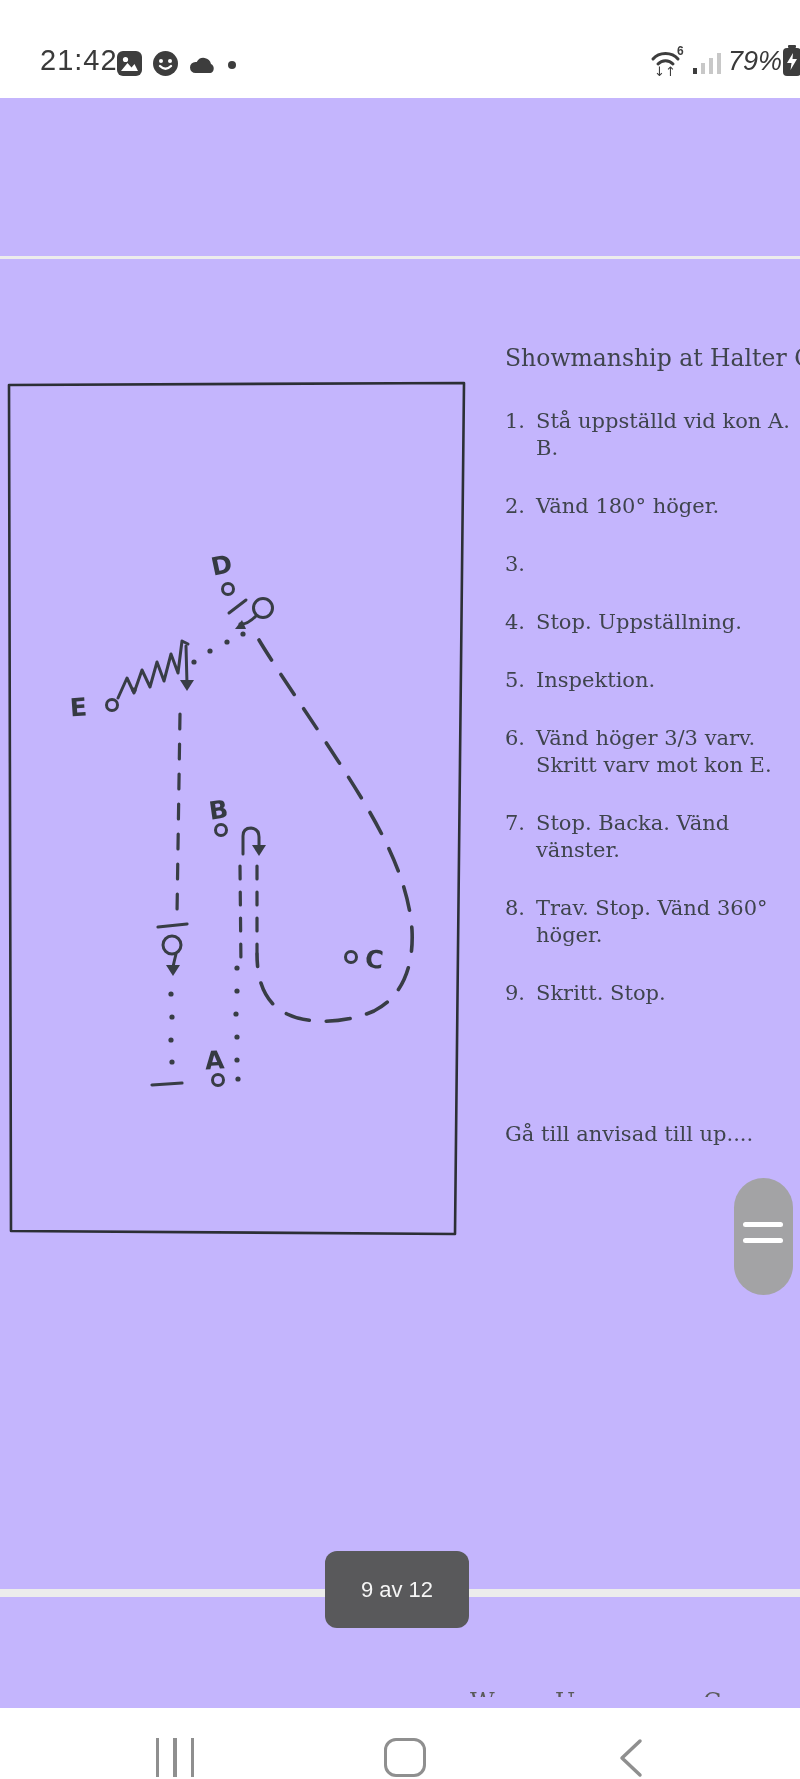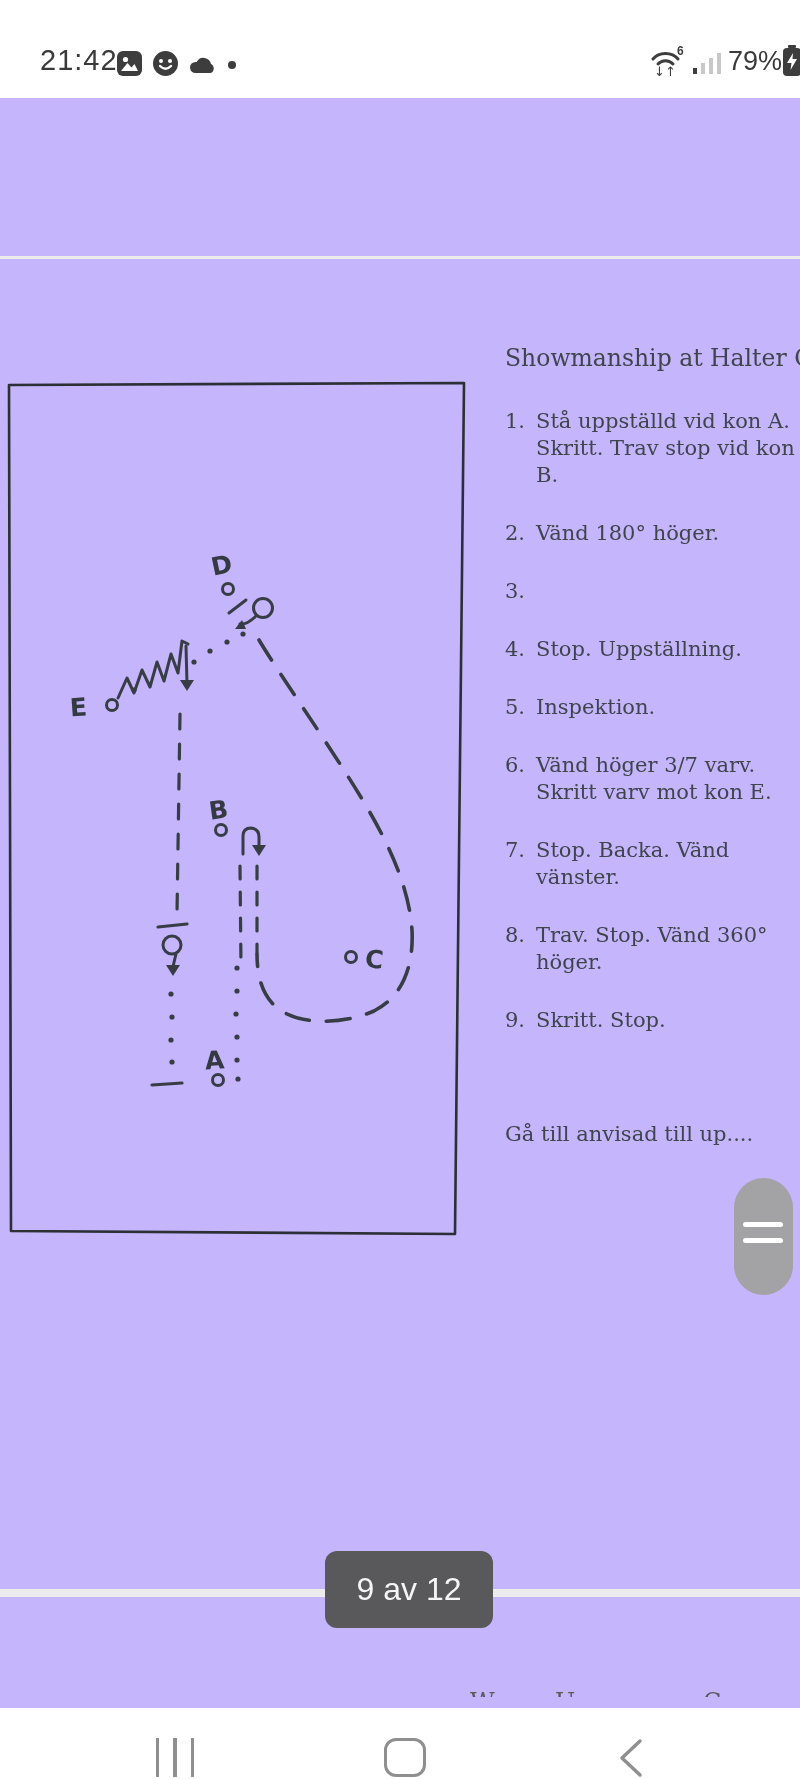--- a/index.html
+++ b/index.html
@@ -4,21 +4,21 @@
 <style>
   html,body{margin:0;padding:0;background:#ffffff;}
   .screen{position:relative;width:800px;height:1779px;background:#c4b5fd;overflow:hidden;
           font-family:"Liberation Sans",sans-serif;margin-top:28px;}
 
   
   .statusbar{position:absolute;left:0;top:0;width:800px;height:70px;background:#fff;}
   .time{position:absolute;left:40px;top:16px;font-size:29px;color:#3a3a3a;letter-spacing:1px;}
   .sb-icon{position:absolute;}
   .notif-dot{position:absolute;left:228px;top:33px;width:8px;height:8px;border-radius:50%;background:#3d3d3d;}
-  .batt-pct{position:absolute;left:728px;top:18px;font-size:27px;color:#3a3a3a;}
+  .batt-pct{position:absolute;left:728px;top:18px;font-size:27px;color:#3a3a3a;font-style:italic;}
 
   
   .sep-top{position:absolute;left:0;top:228px;width:800px;height:3px;background:#ececec;}
   .sep-bottom{position:absolute;left:0;top:1561px;width:800px;height:8px;background:#ececec;}
 
   
   .doc{position:absolute;left:0;top:0;width:800px;height:1680px;
        font-family:"DejaVu Serif","Liberation Serif",serif;color:#3f444d;}
   .doc-title{position:absolute;left:505px;top:316px;font-size:23.5px;white-space:nowrap;}
   .instr-list{position:absolute;left:505px;top:380px;display:flex;flex-direction:column;font-size:21px;line-height:27px;}
@@ -27,22 +27,22 @@
   .instr .lines div{white-space:nowrap;}
   .closing-note{position:absolute;left:505px;top:1094px;font-size:21px;white-space:nowrap;}
 
   .diagram{position:absolute;left:0;top:350px;}
 
   
   .peek{position:absolute;left:455px;top:1660px;width:290px;height:9px;overflow:hidden;color:#5a5a5a;}
   .peek span{position:absolute;top:0;font-size:24px;font-family:"DejaVu Serif",serif;}
 
   
-  .toast{position:absolute;left:325px;top:1523px;width:168px;height:77px;background:#59595b;border-radius:12px;
-         color:#f5f5f5;font-size:32px;display:flex;align-items:center;justify-content:center;z-index:5;}
+  .toast{position:absolute;left:325px;top:1523px;width:144px;height:77px;background:#59595b;border-radius:12px;
+         color:#f5f5f5;font-size:22px;display:flex;align-items:center;justify-content:center;z-index:5;}
 
   
   .scroll-handle{position:absolute;left:734px;top:1150px;width:59px;height:117px;border-radius:30px;background:#a3a3a5;z-index:4;}
   .scroll-handle .bar{position:absolute;left:9px;width:40px;height:5px;border-radius:3px;background:#ffffff;}
   .scroll-handle .bar.b1{top:44px;} .scroll-handle .bar.b2{top:60px;}
 
   
   .navbar{position:absolute;left:0;top:1680px;width:800px;height:99px;background:#fff;}
   .nav-btn{position:absolute;top:0;height:99px;display:flex;align-items:center;justify-content:center;}
   .recents{left:130px;width:90px;}
@@ -105,21 +105,20 @@
 
   <div class="doc">
 
     <div class="doc-title">Showmanship at Halter C</div>
 
     <div class="instr-list">
         <div class="instr">
           <span class="num">1.</span>
           <div class="lines">
             <div>Stå uppställd vid kon A.</div>
-            <div>Skritt. Trav stop vid kon</div>
             <div>B.</div>
           </div>
         </div>
         <div class="instr">
           <span class="num">2.</span>
           <div class="lines">
             <div>Vänd 180° höger.</div>
           </div>
         </div>
         <div class="instr">
@@ -133,21 +132,21 @@
         </div>
         <div class="instr">
           <span class="num">5.</span>
           <div class="lines">
             <div>Inspektion.</div>
           </div>
         </div>
         <div class="instr">
           <span class="num">6.</span>
           <div class="lines">
-            <div>Vänd höger 3/7 varv.</div>
+            <div>Vänd höger 3/3 varv.</div>
             <div>Skritt varv mot kon E.</div>
           </div>
         </div>
         <div class="instr">
           <span class="num">7.</span>
           <div class="lines">
             <div>Stop. Backa. Vänd</div>
             <div>vänster.</div>
           </div>
         </div>

